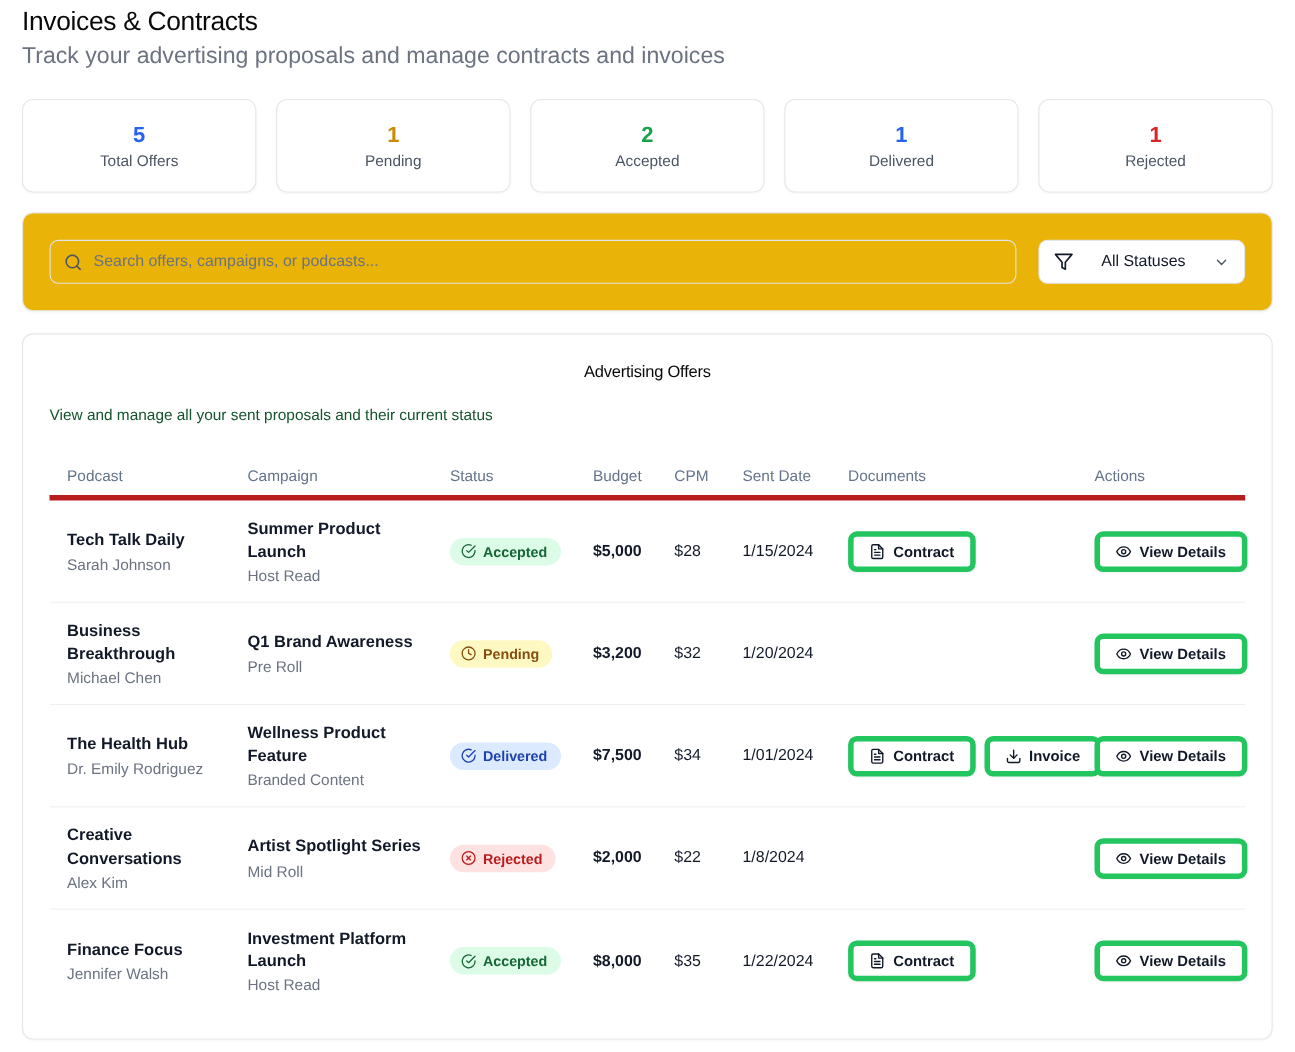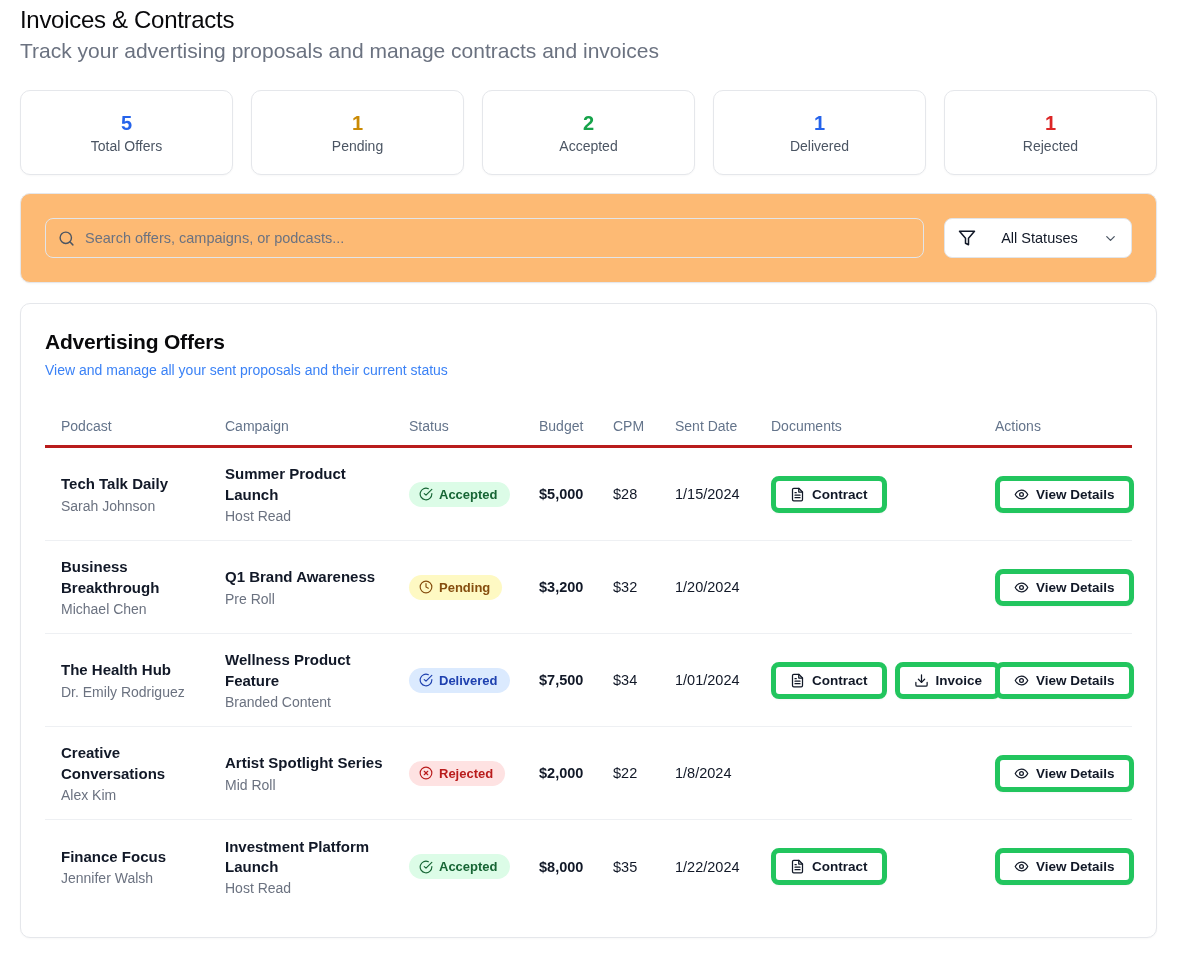--- a/index.html
+++ b/index.html
@@ -13,44 +13,44 @@
 
   
   .stats-row { display:flex; gap:18px; margin-top:27px; }
   .stat-card { flex:1; background:#fff; border:1px solid #e5e7eb; border-radius:10px;
     height:85px; display:flex; flex-direction:column; align-items:center; justify-content:center;
     box-shadow:0 1px 2px rgba(0,0,0,.03); }
   .stat-value { font-size:20px; font-weight:700; line-height:1.2; }
   .stat-label { font-size:14px; color:#4b5563; margin-top:3px; }
 
   
-  .search-card { margin-top:18px; background:#fdba74; border:1px solid #e5e7eb; border-radius:10px;
+  .search-card { margin-top:18px; background:#eab308; border:1px solid #e5e7eb; border-radius:10px;
     padding:24px; display:flex; gap:20px; align-items:center; box-shadow:0 1px 2px rgba(0,0,0,.03); }
   .search-box { flex:1; display:flex; align-items:center; gap:10px; border:1px solid #e2e5e9;
     border-radius:8px; height:40px; padding:0 12px; }
   .search-box input { border:none; outline:none; flex:1; font-size:14.5px;
     font-family:inherit; color:#111827; background:transparent; }
   .search-box input::placeholder { color:#6b7280; }
   .filter-select { width:188px; height:40px; border:1px solid #e2e5e9; border-radius:8px;
     display:flex; align-items:center; justify-content:space-between; padding:4px 13px;
     background:#fff; cursor:pointer; }
   .filter-select .label { font-size:14.5px; color:#111827; }
   .icon { display:inline-flex; align-items:center; justify-content:center; color:#111827; }
   .icon svg { display:block; }
   .muted-icon { color:#4b5563; }
 
   
   .table-card { margin-top:20px; background:#fff; border:1px solid #e5e7eb; border-radius:10px;
     padding:26px 24px 24px 24px; box-shadow:0 1px 2px rgba(0,0,0,.03); }
-  .table-title { font-size:21px; font-weight:700; color:#09090b; letter-spacing:-0.2px; }
-  .table-subtitle { font-size:14px; color:#3b82f6; margin-top:8px; }
+  .table-title { font-size:15px; font-weight:400; color:#09090b; letter-spacing:-0.2px;text-align:center; }
+  .table-subtitle { font-size:14px; color:#14532d; margin-top:22px; }
 
   .grid-row { display:grid; grid-template-columns:180px 184px 130px 74px 62px 96px 224px 1fr;
     align-items:center; }
-  .thead { margin-top:28px; height:42px; border-bottom:3px solid #b91c1c; }
+  .thead { margin-top:28px; height:42px; border-bottom:5px solid #b91c1c; }
   .th { font-size:14px; color:#64748b; font-weight:500; }
   .th:first-child, .trow .cell:first-child { padding-left:16px; }
 
   .trow { min-height:93px; border-bottom:1px solid #eef0f3; padding:14px 0; }
   .trow:last-child { border-bottom:none; }
   .cell-main { font-size:15px; font-weight:600; color:#111827; line-height:1.35; padding-right:18px; }
   .cell-sub { font-size:14px; color:#6b7280; margin-top:3px; }
   .budget-cell { font-size:14.5px; font-weight:600; }
   .plain-cell { font-size:14.5px; color:#111827; }
 

